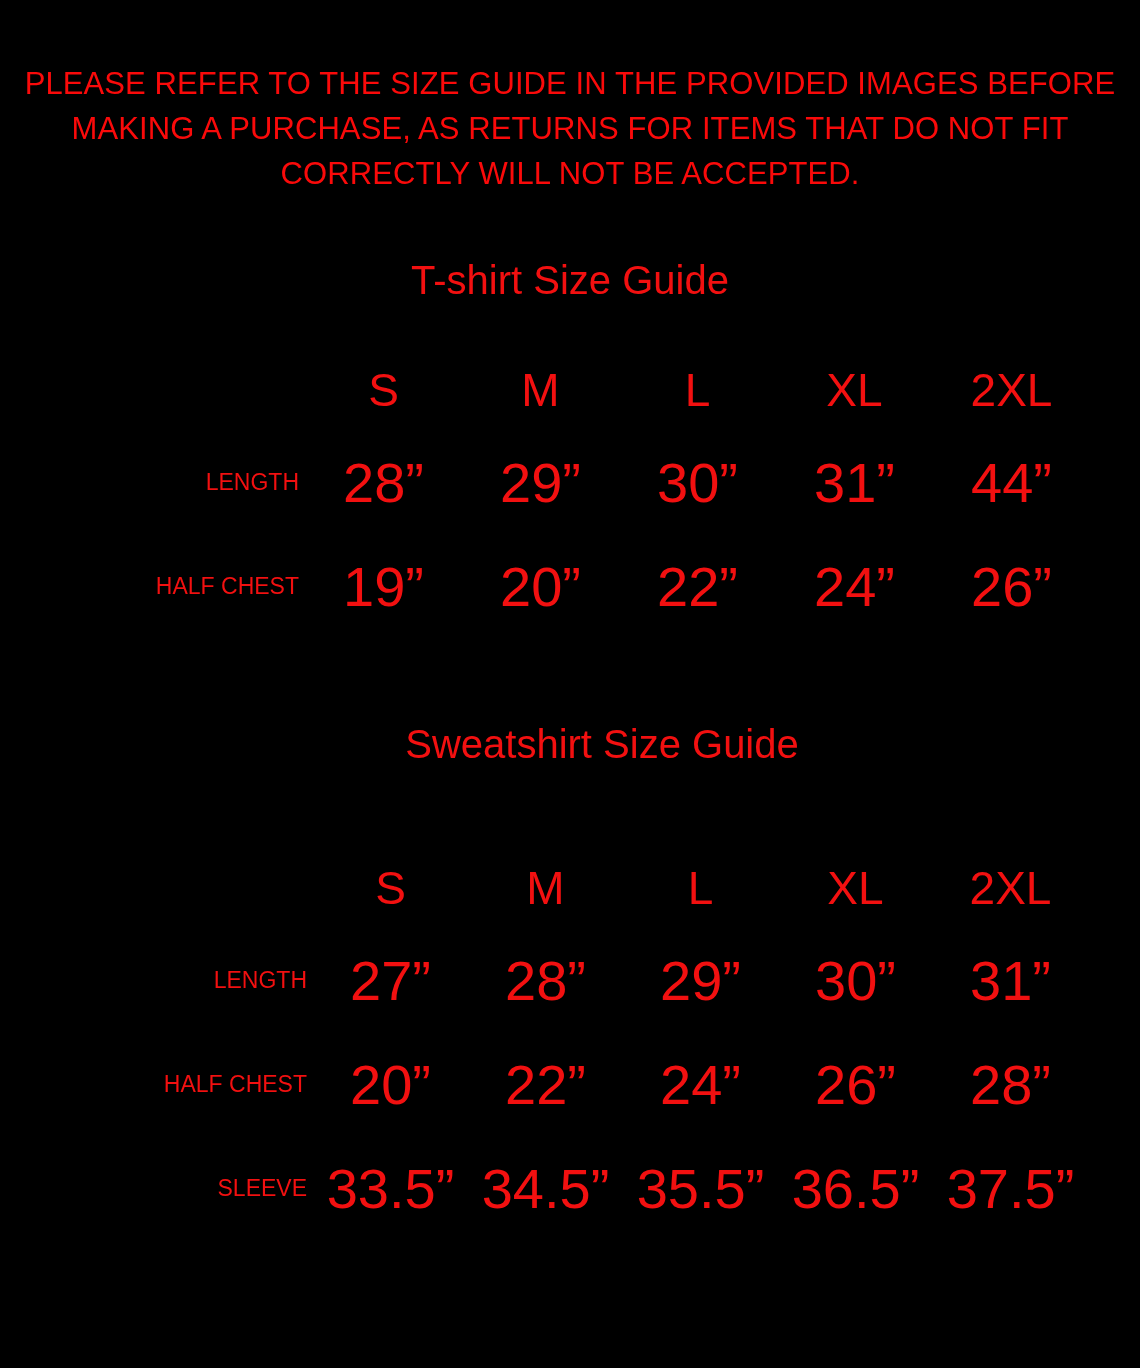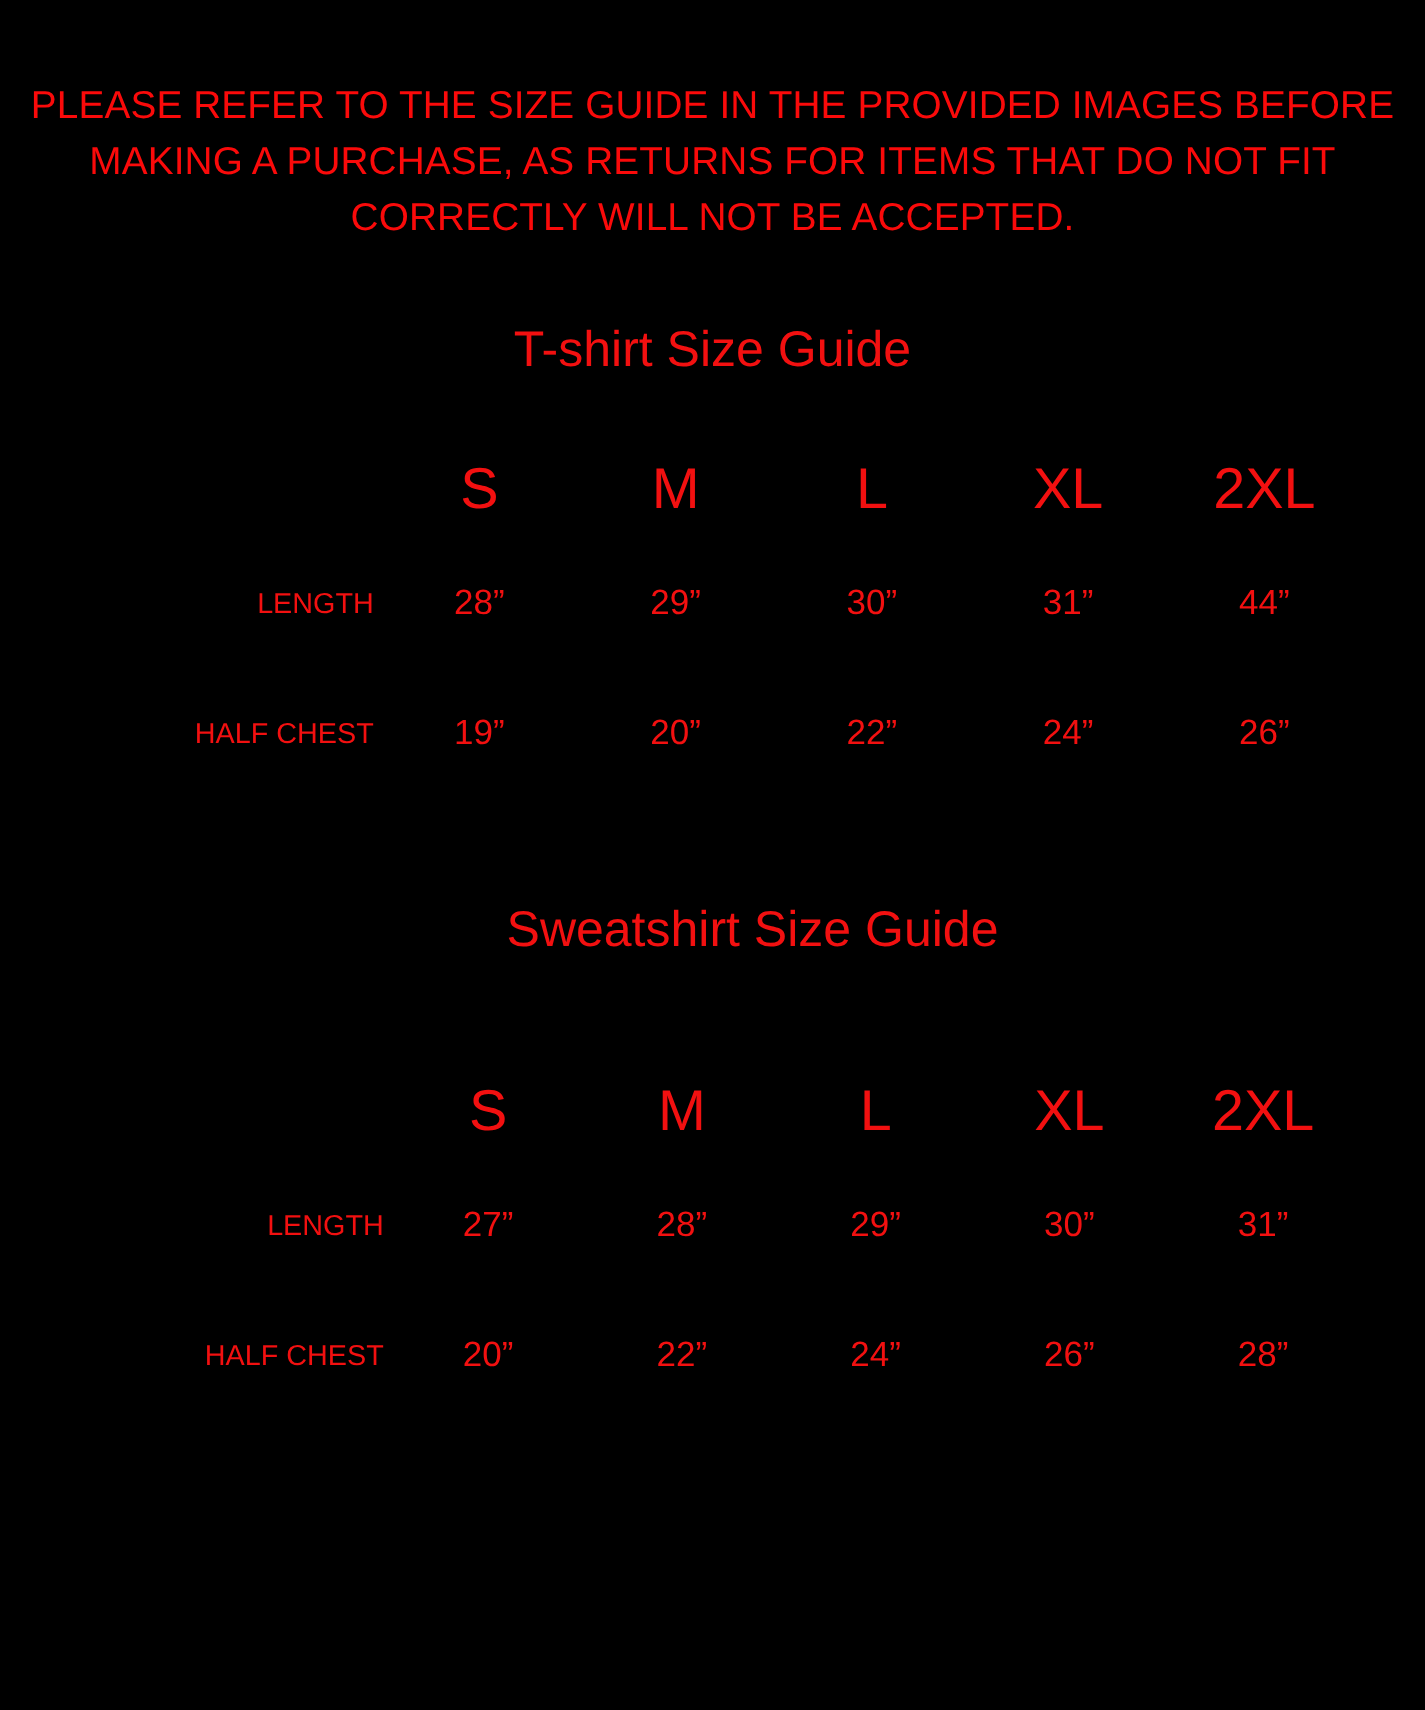--- a/index.html
+++ b/index.html
@@ -63,21 +63,21 @@
     text-align: right !important;
     font-size: 23px;
     padding-right: 6px !important;
     white-space: nowrap;
   }
   .hdr {
     font-size: 46px;
     height: 80px;
   }
   .val {
-    font-size: 28px;
+    font-size: 56px;
     height: 104px;
   }
 
   
   #tshirt-table {
     top: 350px;
     left: 60px;
     width: 1030px;
   }
   #tshirt-table col.c-label { width: 245px; }
@@ -171,16 +171,24 @@
         <td class="val">31”</td>
       </tr>
       <tr>
         <td class="row-label">HALF CHEST</td>
         <td class="val">20”</td>
         <td class="val">22”</td>
         <td class="val">24”</td>
         <td class="val">26”</td>
         <td class="val">28”</td>
       </tr>
+      <tr>
+        <td class="row-label">SLEEVE</td>
+        <td class="val">33.5”</td>
+        <td class="val">34.5”</td>
+        <td class="val">35.5”</td>
+        <td class="val">36.5”</td>
+        <td class="val">37.5”</td>
+      </tr>
     </tbody>
   </table>
 
 </div>
 
 </body></html>

